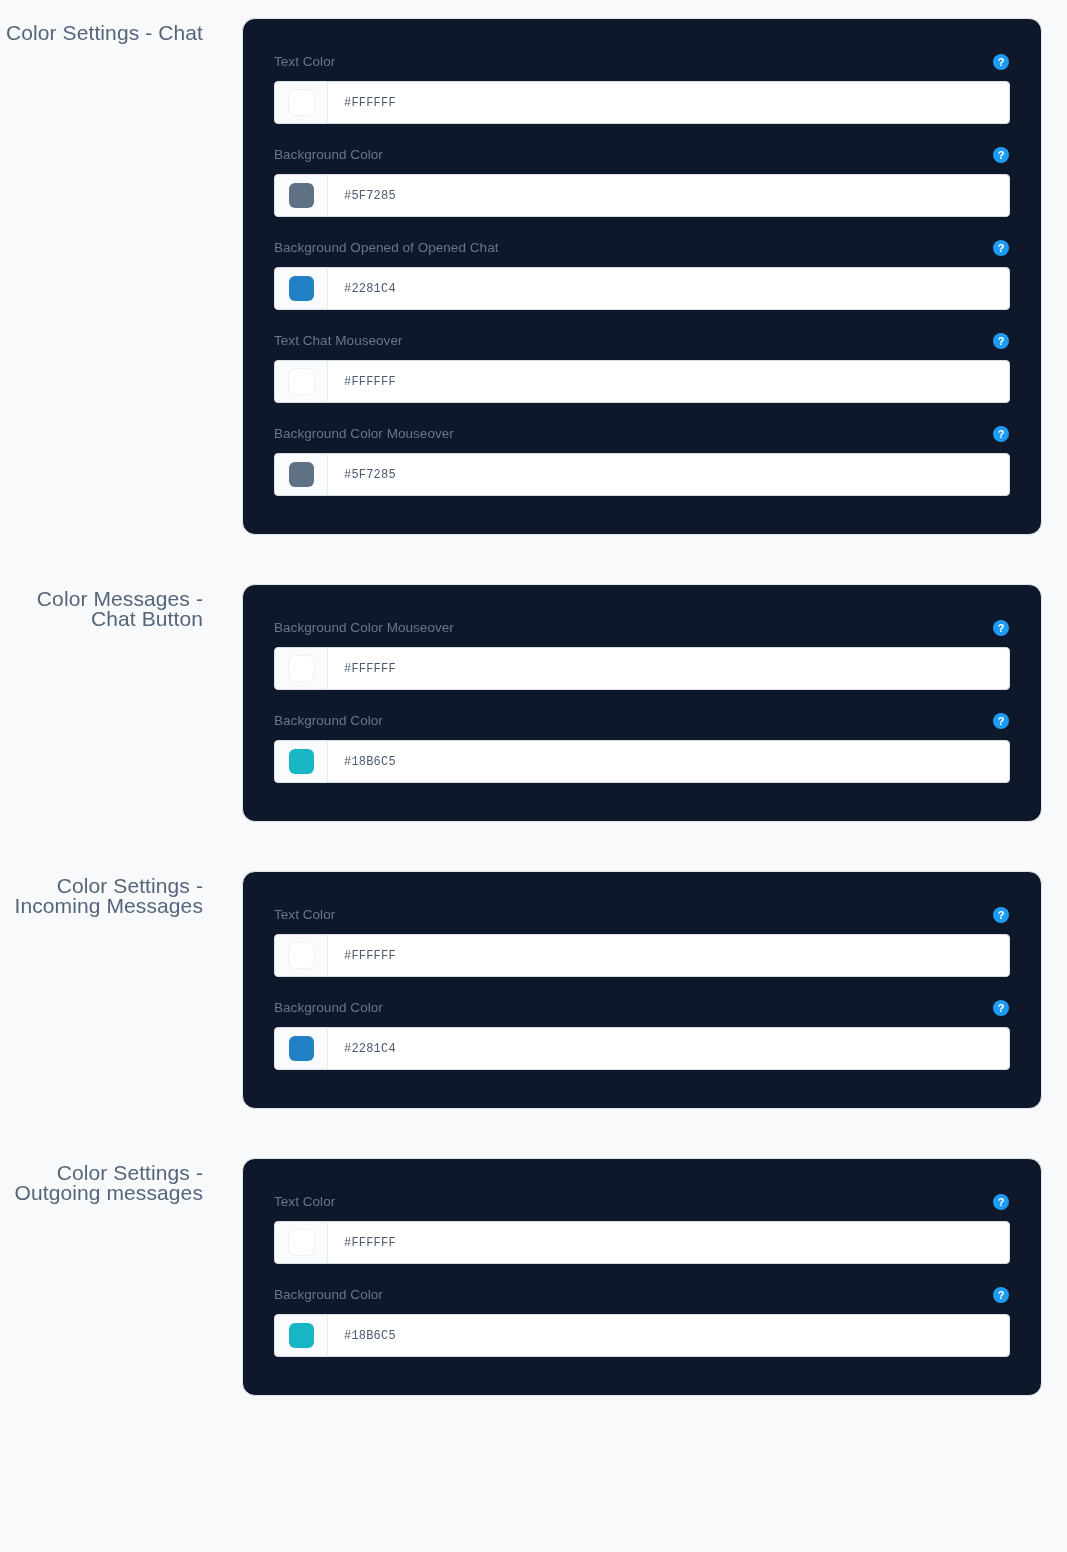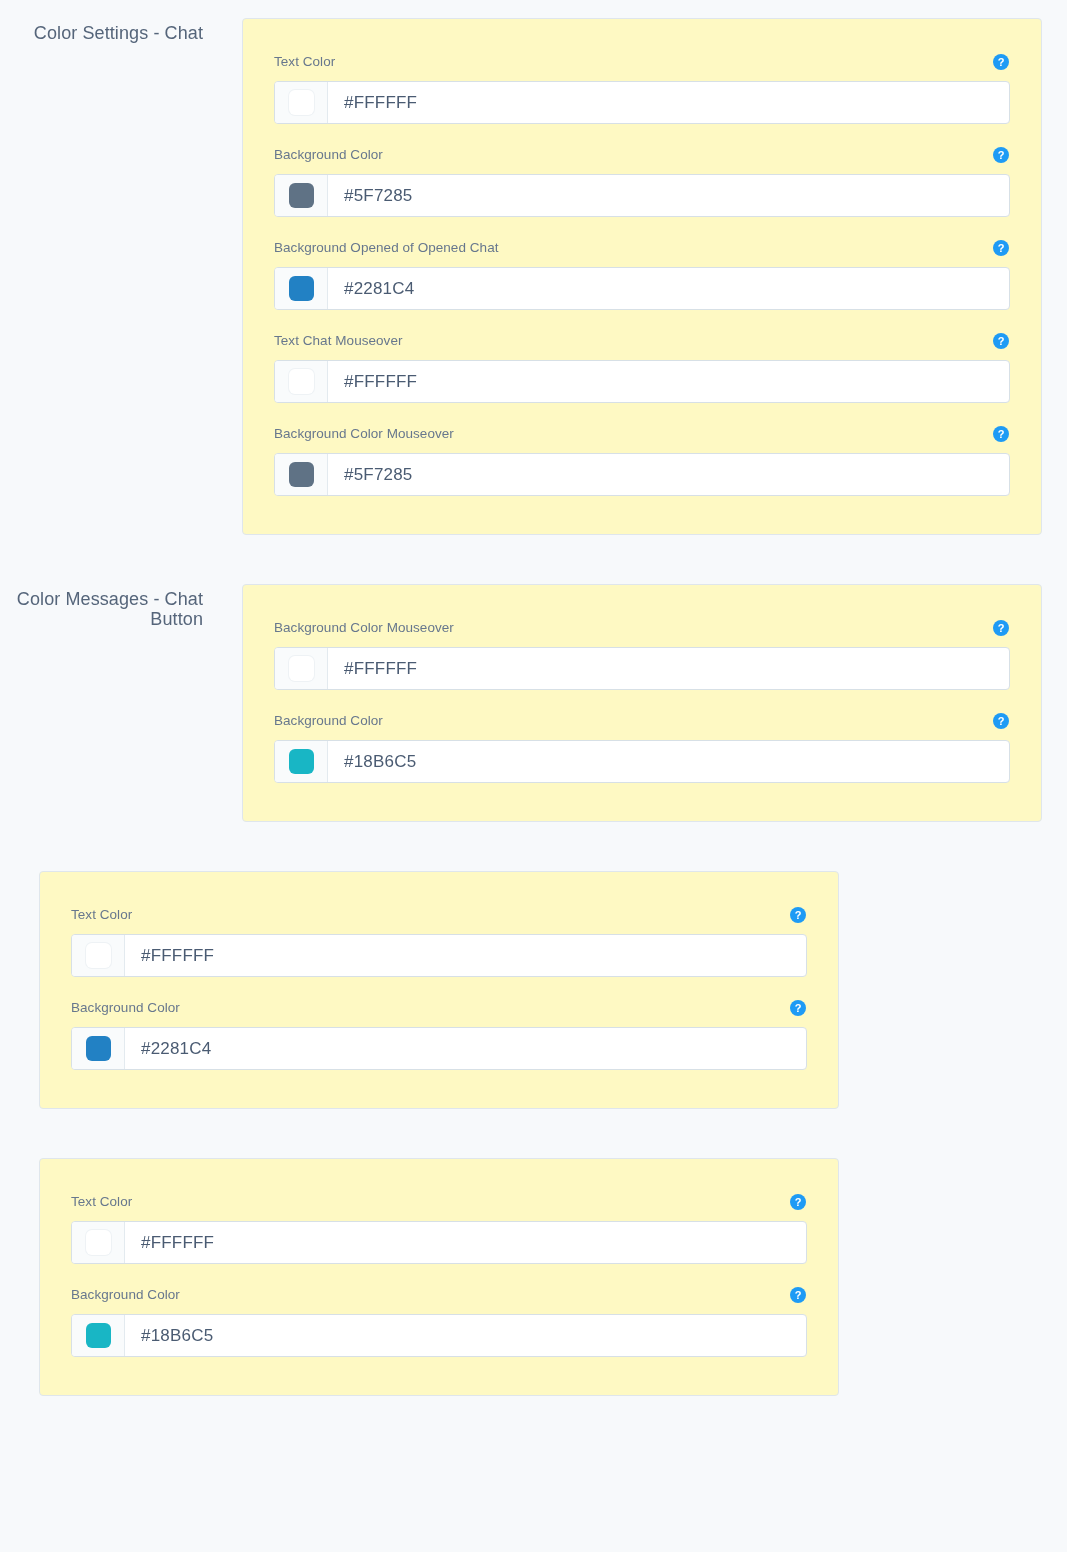--- a/index.html
+++ b/index.html
@@ -25,35 +25,35 @@
     display: flex;
     align-items: flex-start;
     margin-bottom: 49px;
   }
   .section:last-child { margin-bottom: 0; }
 
   .section-label {
     width: 203px;
     flex: 0 0 203px;
     text-align: right;
-    font-size: 18px;
+    font-size: 21px;
     line-height: 20px;
     color: #55657a;
     padding-top: 5px;
     letter-spacing: 0.1px;
   }
 
   .section-gap { width: 39px; flex: 0 0 39px; }
 
   .card {
     width: 800px;
     flex: 0 0 800px;
-    background: #fef9c3;
+    background: #0f172a;
     border: 1px solid #dfe6ec;
-    border-radius: 4px;
+    border-radius: 13px;
     padding: 34px 31px 38px 31px;
   }
 
   .field {
     margin-bottom: 22px;
     position: relative;
   }
   .field:last-child { margin-bottom: 0; }
 
   .field-head {
@@ -112,22 +112,22 @@
     width: 25px;
     height: 25px;
     border-radius: 6px;
   }
 
   .hex-value {
     flex: 1 1 auto;
     display: flex;
     align-items: center;
     padding-left: 16px;
-    font-family: Liberation Sans, sans-serif;
-    font-size: 17px;
+    font-family: Liberation Mono, monospace;
+    font-size: 12px;
     color: #4a5b72;
     letter-spacing: 0.2px;
     cursor: text;
   }
 </style>
 </head>
 <body>
 
 <div class="page" id="page-root">
     <div class="section">
@@ -220,20 +220,21 @@
           <div class="color-input">
             <div class="swatch-btn">
               <div class="swatch" style="background: rgb(24, 182, 197);"></div>
             </div>
             <div class="hex-value">#18B6C5</div>
           </div>
         </div>
       </div>
     </div>
     <div class="section">
+      <div class="section-label">Color Settings - Incoming Messages</div>
       <div class="section-gap"></div>
       <div class="card">
         <div class="field">
           <div class="field-head">
             <div class="field-label">Text Color</div>
             <div class="help-icon">?</div>
           </div>
           <div class="color-input">
             <div class="swatch-btn">
               <div class="swatch" style="background: rgb(255, 255, 255); box-shadow: rgb(238, 242, 245) 0px 0px 0px 1px;"></div>
@@ -249,20 +250,21 @@
           <div class="color-input">
             <div class="swatch-btn">
               <div class="swatch" style="background: rgb(34, 129, 196);"></div>
             </div>
             <div class="hex-value">#2281C4</div>
           </div>
         </div>
       </div>
     </div>
     <div class="section">
+      <div class="section-label">Color Settings - Outgoing messages</div>
       <div class="section-gap"></div>
       <div class="card">
         <div class="field">
           <div class="field-head">
             <div class="field-label">Text Color</div>
             <div class="help-icon">?</div>
           </div>
           <div class="color-input">
             <div class="swatch-btn">
               <div class="swatch" style="background: rgb(255, 255, 255); box-shadow: rgb(238, 242, 245) 0px 0px 0px 1px;"></div>

